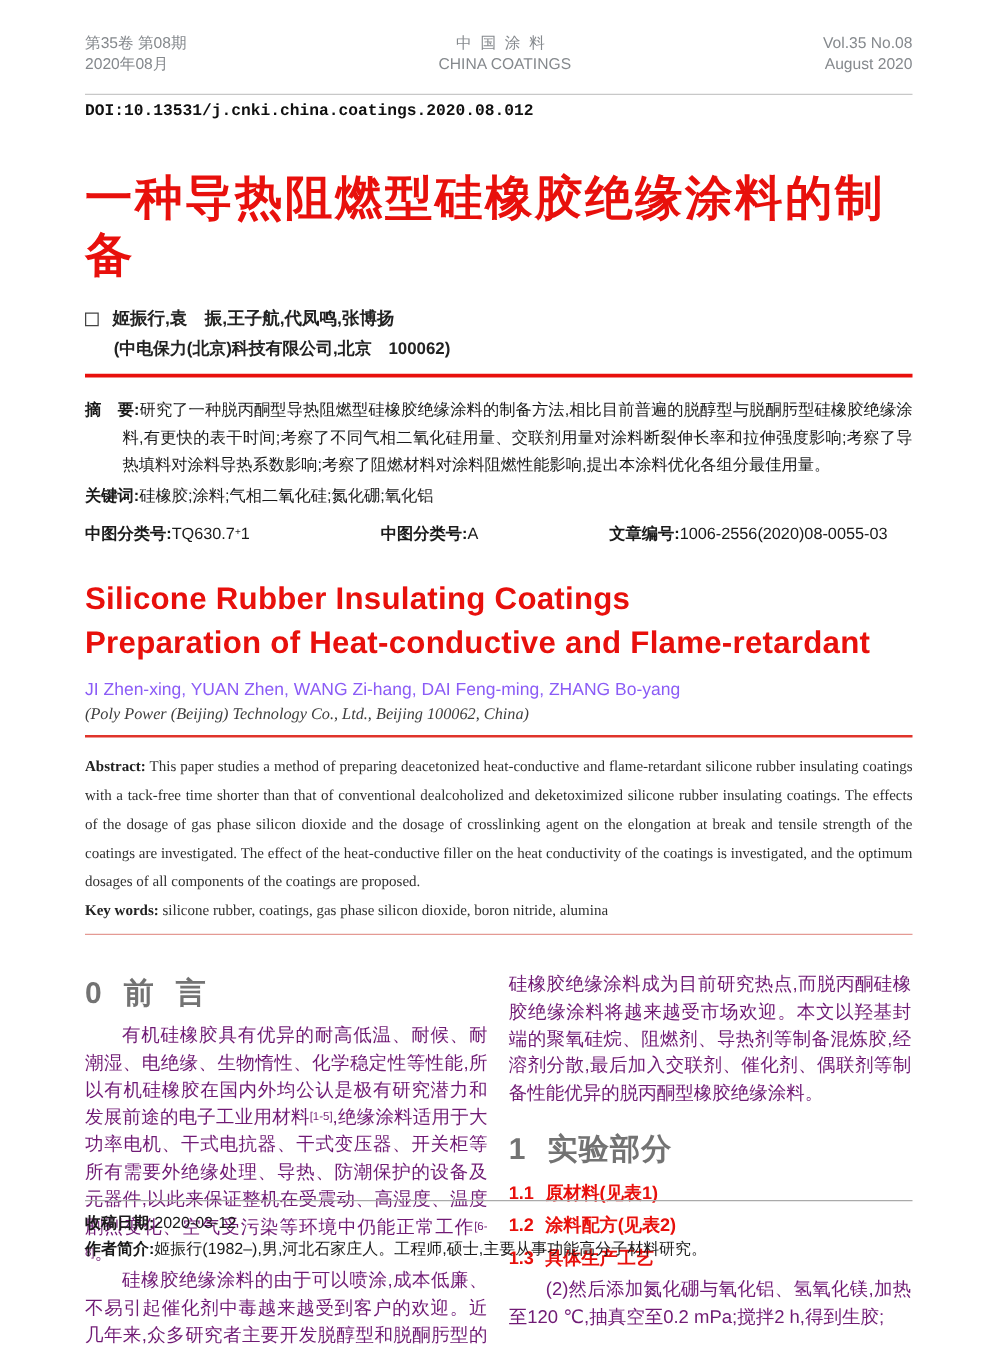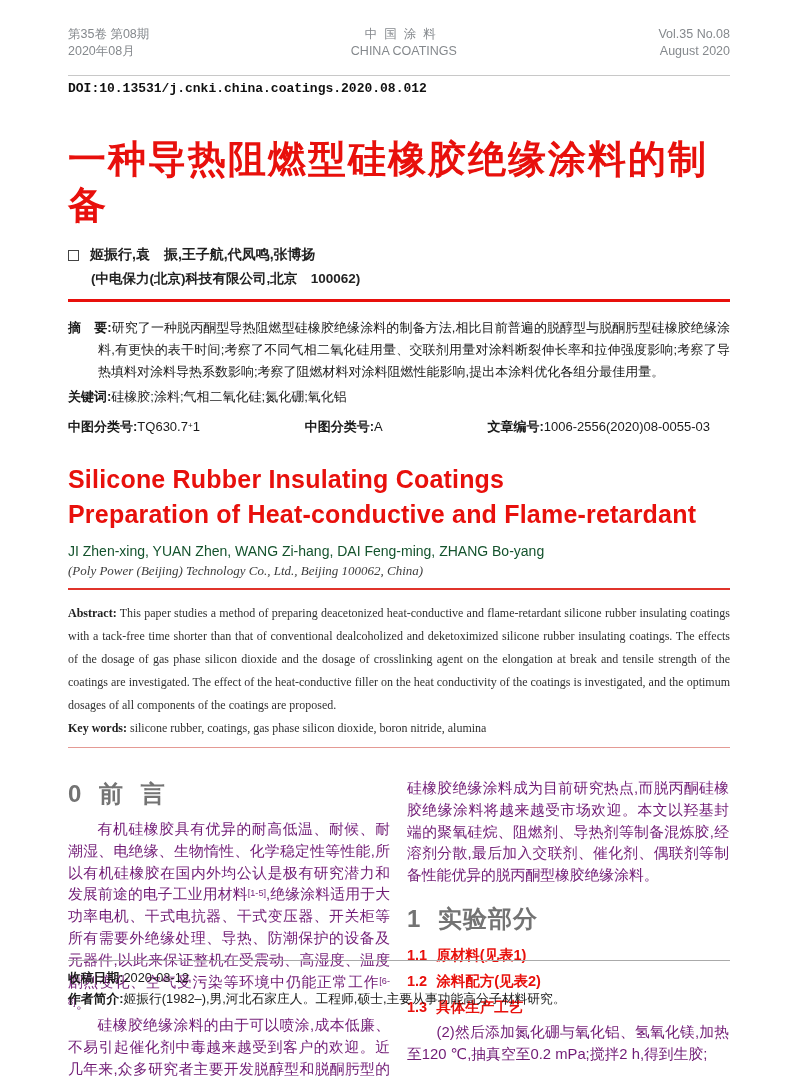--- a/index.html
+++ b/index.html
@@ -38,21 +38,21 @@
   .abstract-cn { margin-top:15px; font-size:13px; line-height:22px; color:#1a1a1a; }
   .hang { padding-left:30px; text-indent:-30px; text-align:justify; }
   .lbl { font-weight:700; }
   .kw-line { margin-top:3px; }
   .clc-row { display:flex; justify-content:space-between; margin-top:8px; padding-right:20px; }
   sup { font-size:0.62em; vertical-align:top; position:relative; top:-0.1em; }
 
   
   .title-en { margin-top:24px; color:#e8100c; font-size:25px; font-weight:800;
     line-height:35px; letter-spacing:0.2px; }
-  .authors-en { margin-top:11px; font-size:14px; color:#14532d; }
+  .authors-en { margin-top:11px; font-size:14px; color:#8b5cf6; }
   .affil-en { margin-top:4px; font-family:"Liberation Serif","DejaVu Serif",serif;
     font-style:italic; font-size:13px; color:#3d3d3d; }
   .rule-med { height:2px; background:#e0342b; margin-top:9px; }
 
   
   .abstract-en { margin-top:12px; font-family:"Liberation Serif","DejaVu Serif",serif;
     font-size:12px; line-height:23px; color:#303030; text-align:justify; }
   .abstract-en .lbl { font-weight:700; color:#222; }
   .kw-en { margin-top:0px; }
   .rule-thin { height:1px; background:#e49a94; margin-top:7px; }

